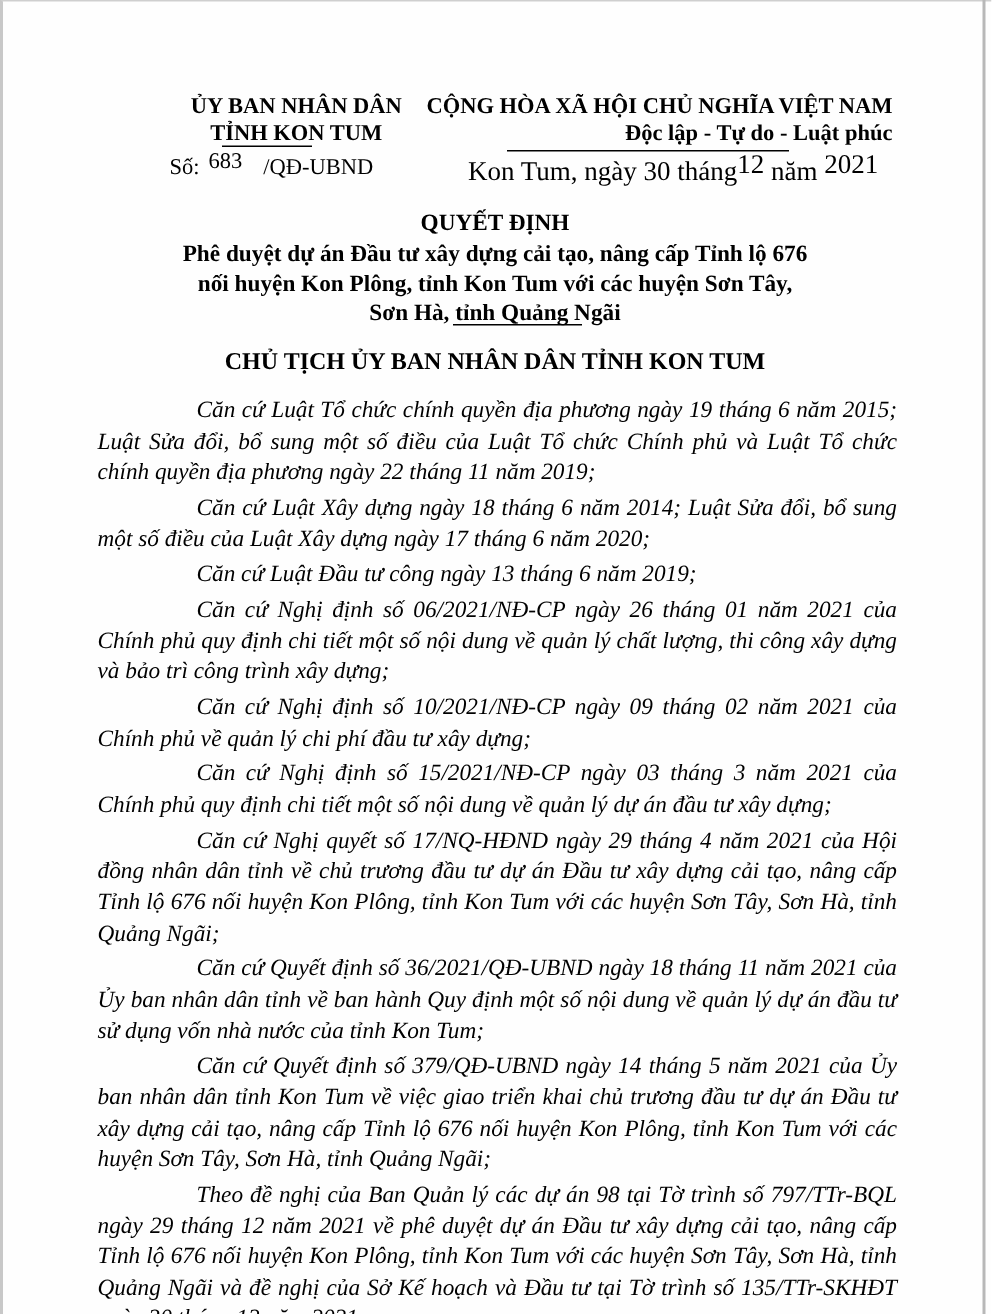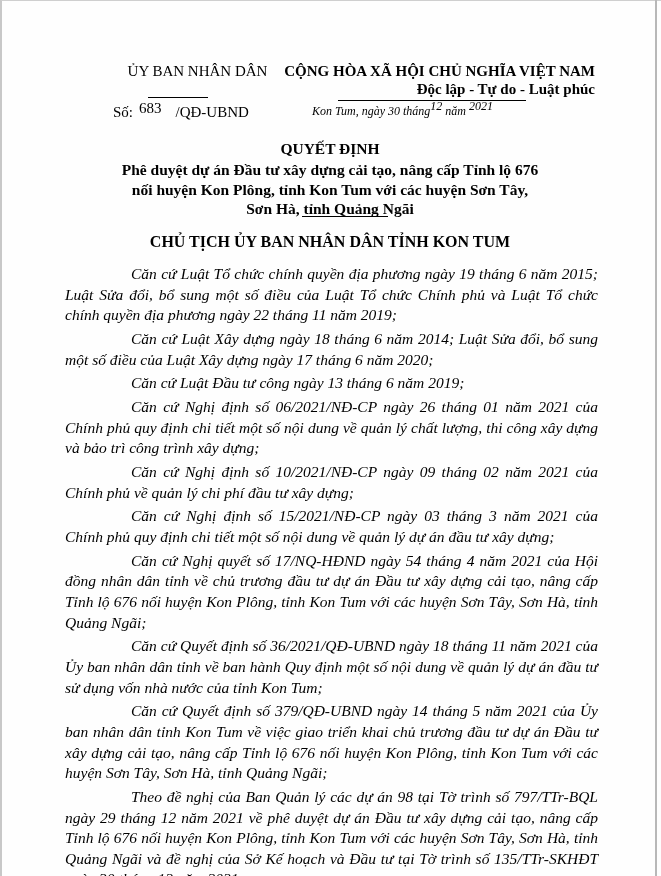--- a/index.html
+++ b/index.html
@@ -15,43 +15,44 @@
     background: #fefefe;
     border-top: 1px solid #cfcfcf;
     border-left: 2px solid #c8c8c8;
     box-sizing: border-box;
   }
   .page-right-edge {
     position: absolute; left: 655px; top: 0; width: 2px; height: 876px;
     background: #b8b8b8;
   }
   .abs { position: absolute; white-space: nowrap; }
-  .hdr-left { left: 100px; top: 62px; width: 195px; text-align: center; font-size: 15px; font-weight: normal; line-height: 18px; }
+  .hdr-left { left: 100px; top: 62px; width: 195px; text-align: center; font-size: 15px; font-weight: bold; line-height: 18px; }
   .hdr-right { left: 275px; top: 62px; width: 320px; text-align: right; font-size: 15px; font-weight: bold; line-height: 18px; }
   .uline { position: absolute; height: 1px; background: #000; }
   .so-line { left: 113px; top: 104px; font-size: 15px; }
   .so-line .num { position: relative; top: -4px; margin: 0 14px 0 6px; text-align: center; }
-  .date-line { left: 312px; top: 104px; font-size: 12px; font-style: italic; }
+  .date-line { left: 312px; top: 104px; font-size: 18px; }
   .date-line .sup { position: relative; top: -5px; }
   .title-block { left: 80px; width: 500px; text-align: center; font-weight: bold; font-size: 15.5px; line-height: 20px; }
   .body-text {
     position: absolute; left: 65px; top: 264px; width: 533px;
     font-size: 15.5px; font-style: italic; line-height: 20.6px;
     text-align: justify;
   }
   .body-text p { margin: 0 0 3.2px 0; text-indent: 66px; }
 </style>
 </head>
 <body>
 
 <div class="page"></div>
 <div class="page-right-edge"></div>
 
 <div class="abs hdr-left">
   <div>ỦY BAN NHÂN DÂN</div>
+  <div>TỈNH KON TUM</div>
 </div>
 <div class="uline" style="left:148px; top:97px; width:60px;"></div>
 
 <div class="abs so-line">
   <span>Số:</span><span class="num">683</span><span>/QĐ-UBND</span>
 </div>
 
 <div class="abs hdr-right">
   <div>CỘNG HÒA XÃ HỘI CHỦ NGHĨA VIỆT NAM</div>
   <div>Độc lập - Tự do - Luật phúc</div>
@@ -70,17 +71,17 @@
 
 <div class="abs title-block" style="top:232px; font-size:16px;text-align:center;">CHỦ TỊCH ỦY BAN NHÂN DÂN TỈNH KON TUM</div>
 
 <div class="body-text">
   <p>Căn cứ Luật Tổ chức chính quyền địa phương ngày 19 tháng 6 năm 2015; Luật Sửa đổi, bổ sung một số điều của Luật Tổ chức Chính phủ và Luật Tổ chức chính quyền địa phương ngày 22 tháng 11 năm 2019;</p>
   <p>Căn cứ Luật Xây dựng ngày 18 tháng 6 năm 2014; Luật Sửa đổi, bổ sung một số điều của Luật Xây dựng ngày 17 tháng 6 năm 2020;</p>
   <p>Căn cứ Luật Đầu tư công ngày 13 tháng 6 năm 2019;</p>
   <p>Căn cứ Nghị định số 06/2021/NĐ-CP ngày 26 tháng 01 năm 2021 của Chính phủ quy định chi tiết một số nội dung về quản lý chất lượng, thi công xây dựng và bảo trì công trình xây dựng;</p>
   <p>Căn cứ Nghị định số 10/2021/NĐ-CP ngày 09 tháng 02 năm 2021 của Chính phủ về quản lý chi phí đầu tư xây dựng;</p>
   <p>Căn cứ Nghị định số 15/2021/NĐ-CP ngày 03 tháng 3 năm 2021 của Chính phủ quy định chi tiết một số nội dung về quản lý dự án đầu tư xây dựng;</p>
-  <p>Căn cứ Nghị quyết số 17/NQ-HĐND ngày 54 tháng 4 năm 2021 của Hội đồng nhân dân tỉnh về chủ trương đầu tư dự án Đầu tư xây dựng cải tạo, nâng cấp Tỉnh lộ 676 nối huyện Kon Plông, tỉnh Kon Tum với các huyện Sơn Tây, Sơn Hà, tỉnh Quảng Ngãi;</p>
+  <p>Căn cứ Nghị quyết số 17/NQ-HĐND ngày 29 tháng 4 năm 2021 của Hội đồng nhân dân tỉnh về chủ trương đầu tư dự án Đầu tư xây dựng cải tạo, nâng cấp Tỉnh lộ 676 nối huyện Kon Plông, tỉnh Kon Tum với các huyện Sơn Tây, Sơn Hà, tỉnh Quảng Ngãi;</p>
   <p>Căn cứ Quyết định số 36/2021/QĐ-UBND ngày 18 tháng 11 năm 2021 của Ủy ban nhân dân tỉnh về ban hành Quy định một số nội dung về quản lý dự án đầu tư sử dụng vốn nhà nước của tỉnh Kon Tum;</p>
   <p>Căn cứ Quyết định số 379/QĐ-UBND ngày 14 tháng 5 năm 2021 của Ủy ban nhân dân tỉnh Kon Tum về việc giao triển khai chủ trương đầu tư dự án Đầu tư xây dựng cải tạo, nâng cấp Tỉnh lộ 676 nối huyện Kon Plông, tỉnh Kon Tum với các huyện Sơn Tây, Sơn Hà, tỉnh Quảng Ngãi;</p>
   <p>Theo đề nghị của Ban Quản lý các dự án 98 tại Tờ trình số 797/TTr-BQL ngày 29 tháng 12 năm 2021 về phê duyệt dự án Đầu tư xây dựng cải tạo, nâng cấp Tỉnh lộ 676 nối huyện Kon Plông, tỉnh Kon Tum với các huyện Sơn Tây, Sơn Hà, tỉnh Quảng Ngãi và đề nghị của Sở Kế hoạch và Đầu tư tại Tờ trình số 135/TTr-SKHĐT ngày 30 tháng 12 năm 2021.</p>
 </div>
 
 </body></html>

